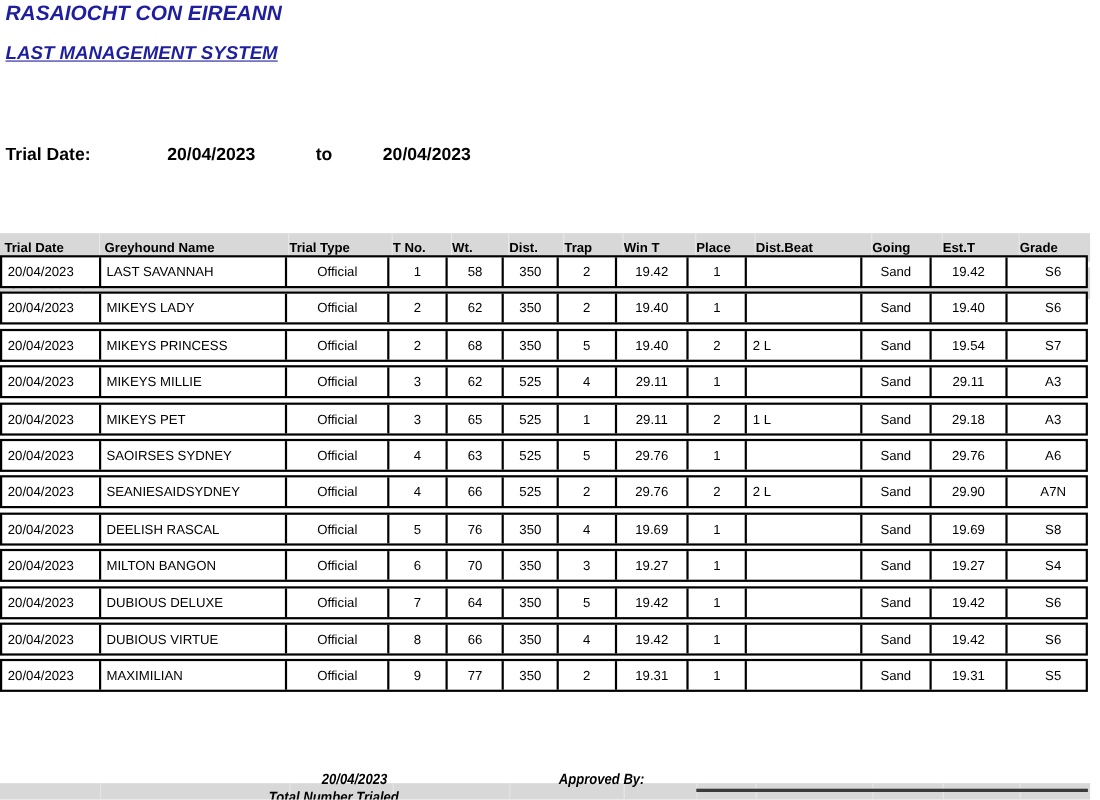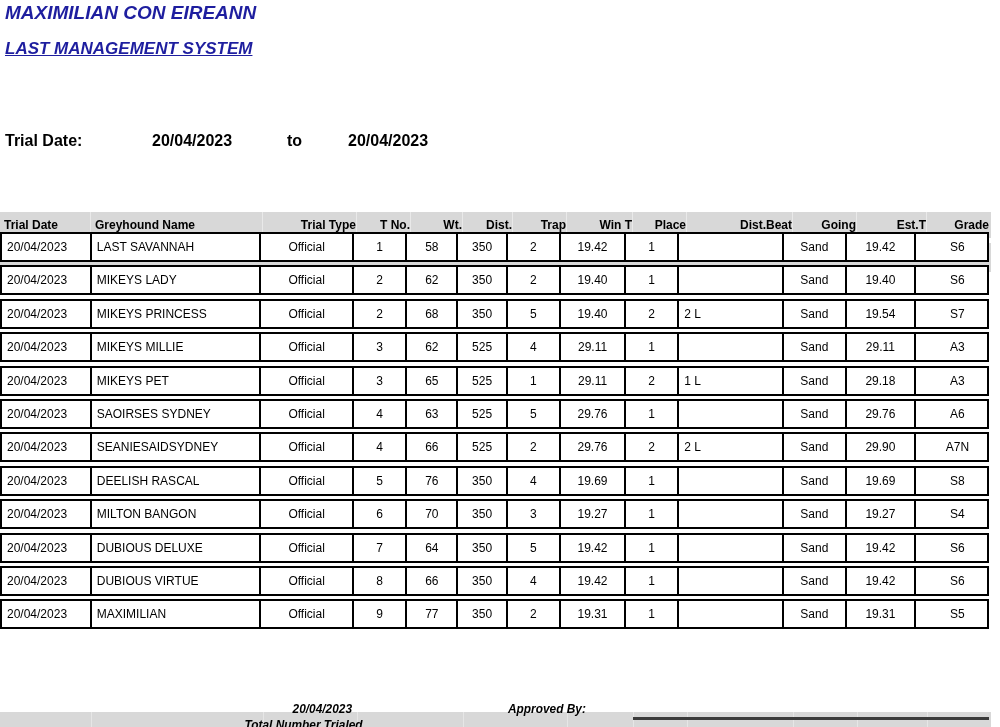--- a/index.html
+++ b/index.html
@@ -19,21 +19,21 @@
   .trial-date-row{position:absolute;top:132px;left:0;width:520px;height:22px;font-size:16px;font-weight:bold;color:#000;}
   .trial-date-row span{position:absolute;white-space:nowrap;}
   .td-label{left:5px;}
   .td-from{left:152px;}
   .td-to-word{left:287px;}
   .td-to{left:348px;}
 
   
   .tbl-band{position:absolute;left:0;width:991px;background:var(--band);margin-top:44px;}
   .hdr-band{top:168px;height:26px;display:flex;}
-  .hdr-cell{box-sizing:border-box;height:26px;line-height:26px;font-size:12px;font-weight:bold;text-align:right;border-right:1px solid #e9e9e9;overflow:hidden;white-space:nowrap;}
+  .hdr-cell{box-sizing:border-box;height:26px;line-height:26px;font-size:12px;font-weight:bold;text-align:left;border-right:1px solid #e9e9e9;overflow:hidden;white-space:nowrap;}
   .hdr-cell:last-child{border-right:none;}
   .hdr-cell.al{text-align:left;padding-left:4px;}
 
   .section-band{top:199px;height:29px;line-height:29px;font-size:13px;font-weight:bold;padding-left:8px;box-sizing:border-box;}
 
   .rows{position:absolute;top:232px;left:0;width:991px;}
   .t-row{box-sizing:border-box;display:flex;width:989px;height:30px;border:2px solid var(--line);margin-bottom:3.4px;background:#fff;}
   .t-cell{box-sizing:border-box;height:26px;line-height:26px;font-size:12px;text-align:center;border-right:2px solid var(--line);overflow:hidden;white-space:nowrap;}
   .t-cell:last-child{border-right:none;margin-left:12px;}
   .t-cell.al{text-align:left;padding-left:5px;}
@@ -53,21 +53,21 @@
   .footer-line{position:absolute;top:700px;left:0;width:1000px;height:20px;}
   .footer-date{position:absolute;top:0;left:240px;width:112px;line-height:18px;text-align:right;transform-origin:right center;}
   .approved-label{position:absolute;top:0;left:508px;line-height:18px;transform-origin:left center;}
   .signature-line{position:absolute;top:717px;left:633px;width:356px;height:3px;background:#3b3b3b;}
 </style>
 </head>
 <body>
 
 <div class="page">
 
-  <div class="org-title">MAXIMILIAN CON EIREANN</div>
+  <div class="org-title">RASAIOCHT CON EIREANN</div>
   <div class="system-title">LAST MANAGEMENT SYSTEM</div>
 
   <div class="trial-date-row">
     <span class="td-label">Trial Date:</span>
     <span class="td-from">20/04/2023</span>
     <span class="td-to-word">to</span>
     <span class="td-to">20/04/2023</span>
   </div>
 
   <div class="tbl-band hdr-band">

